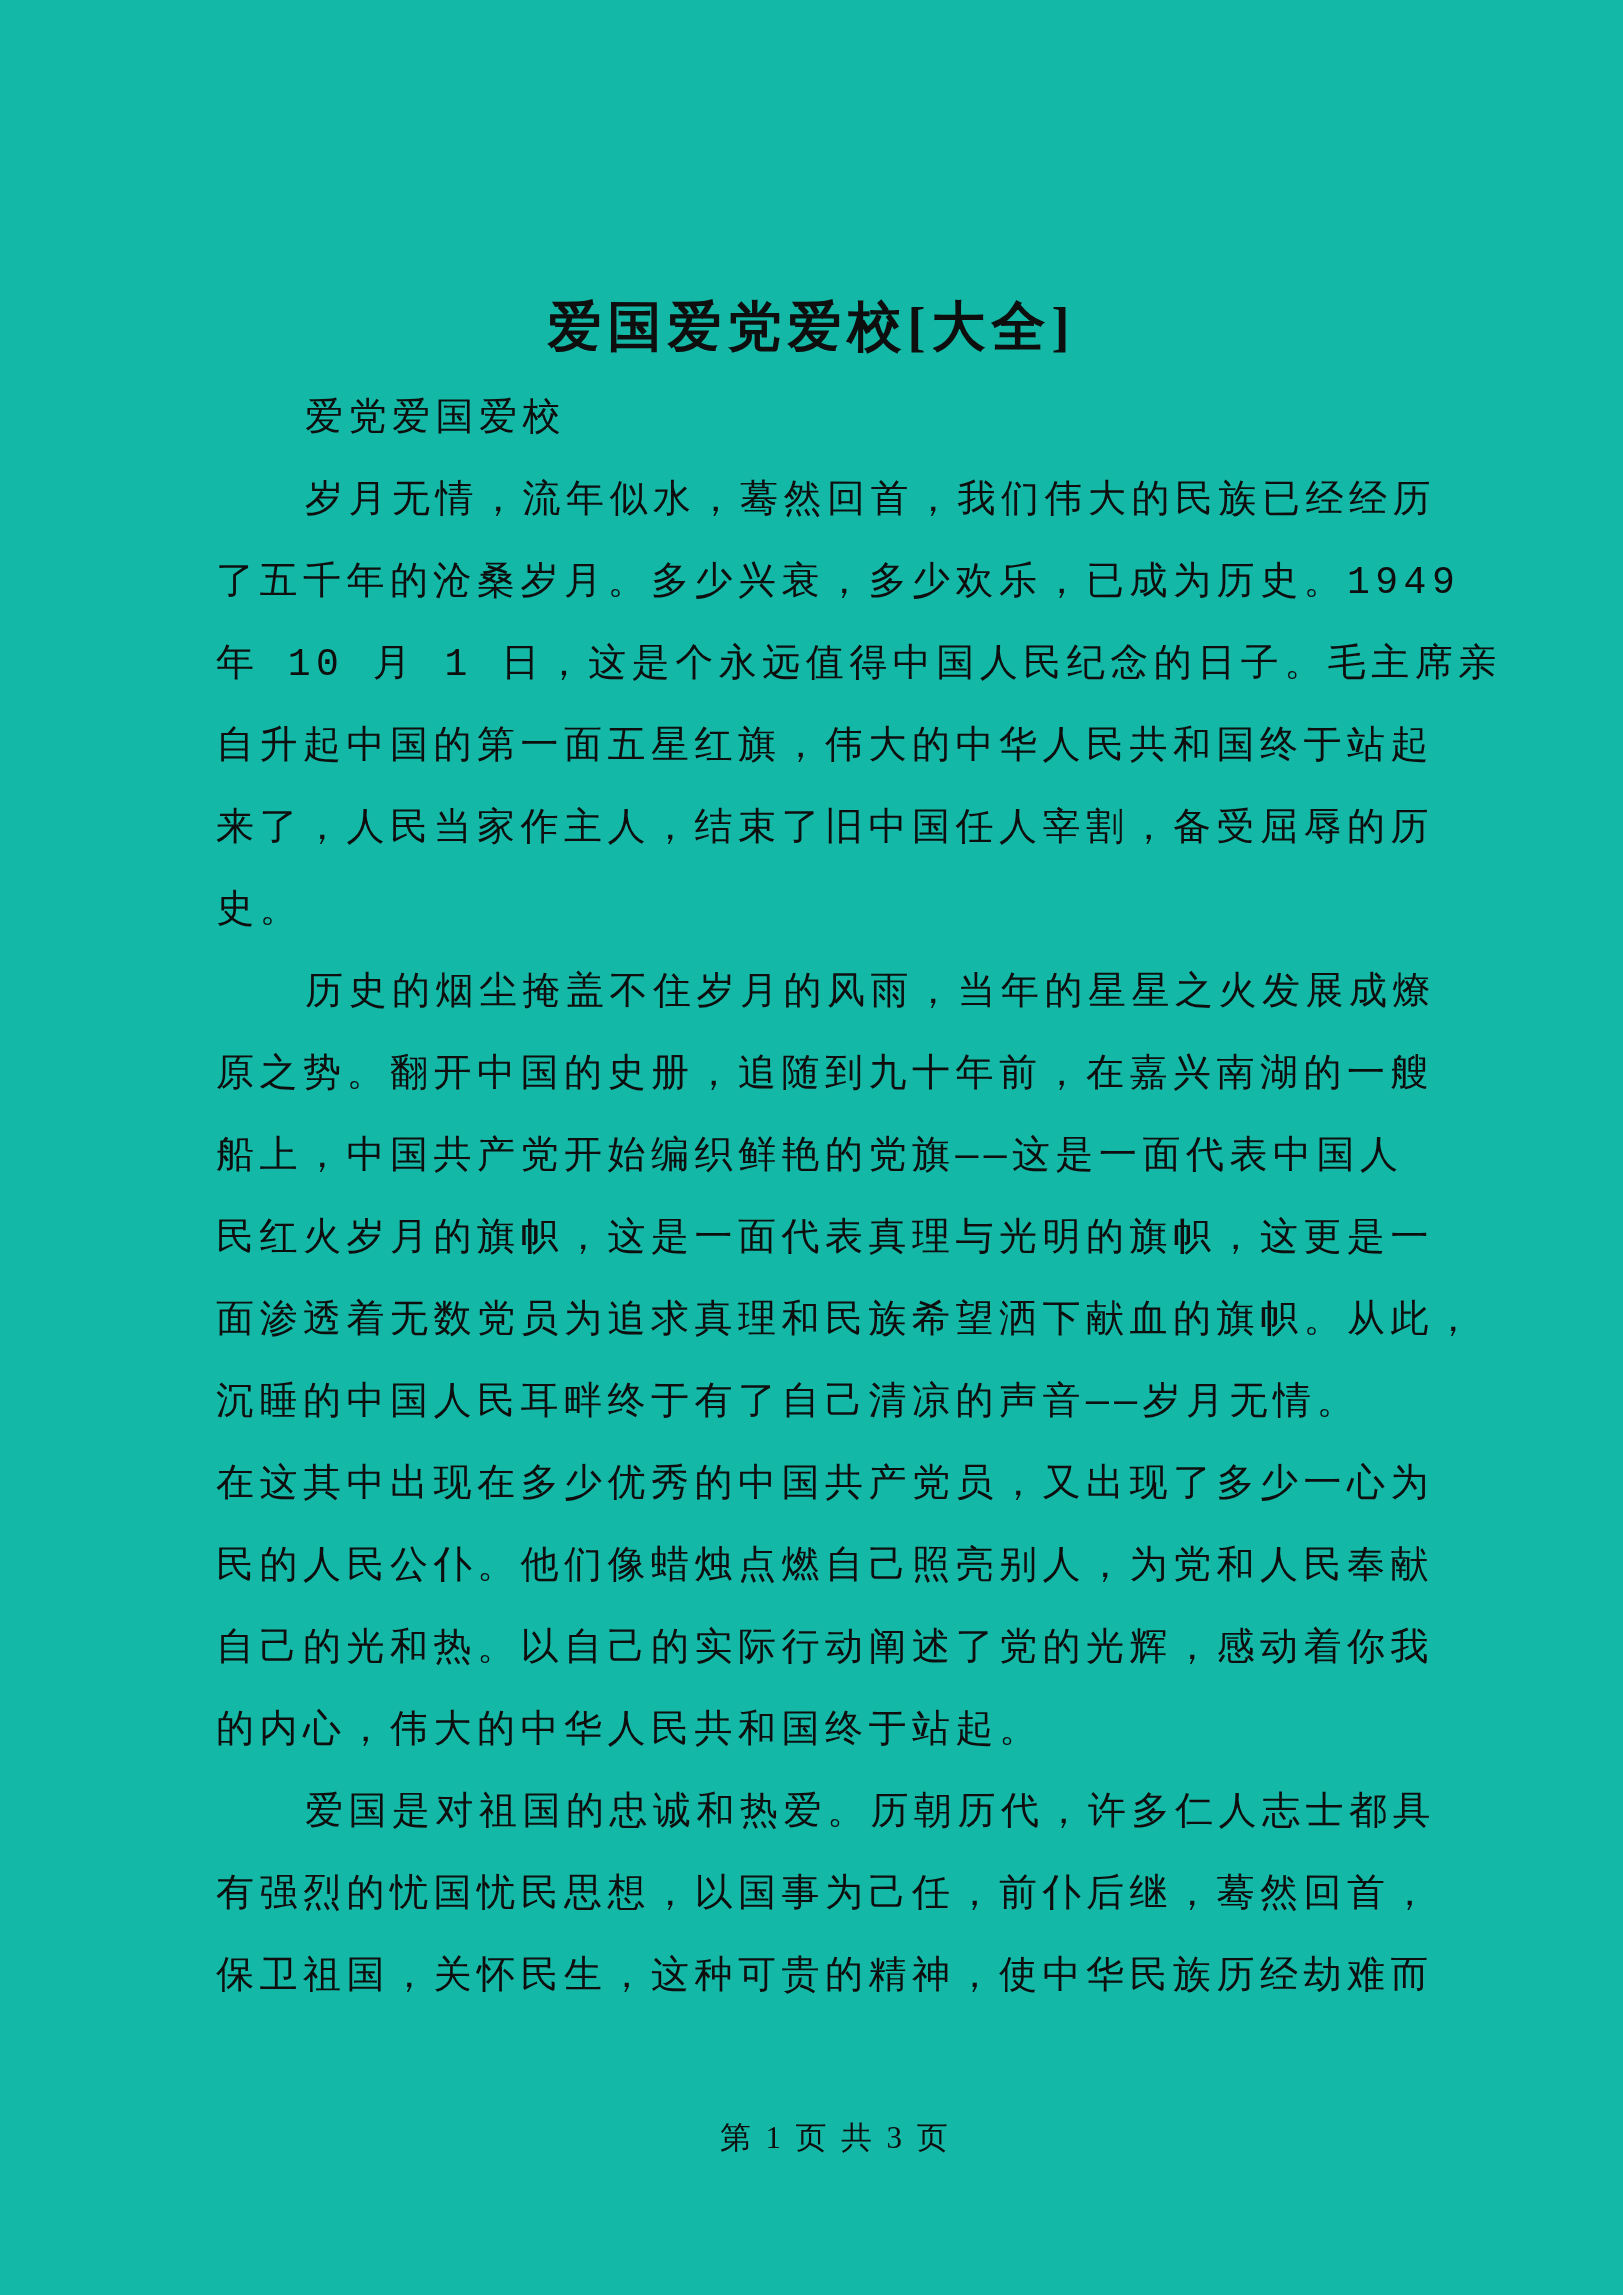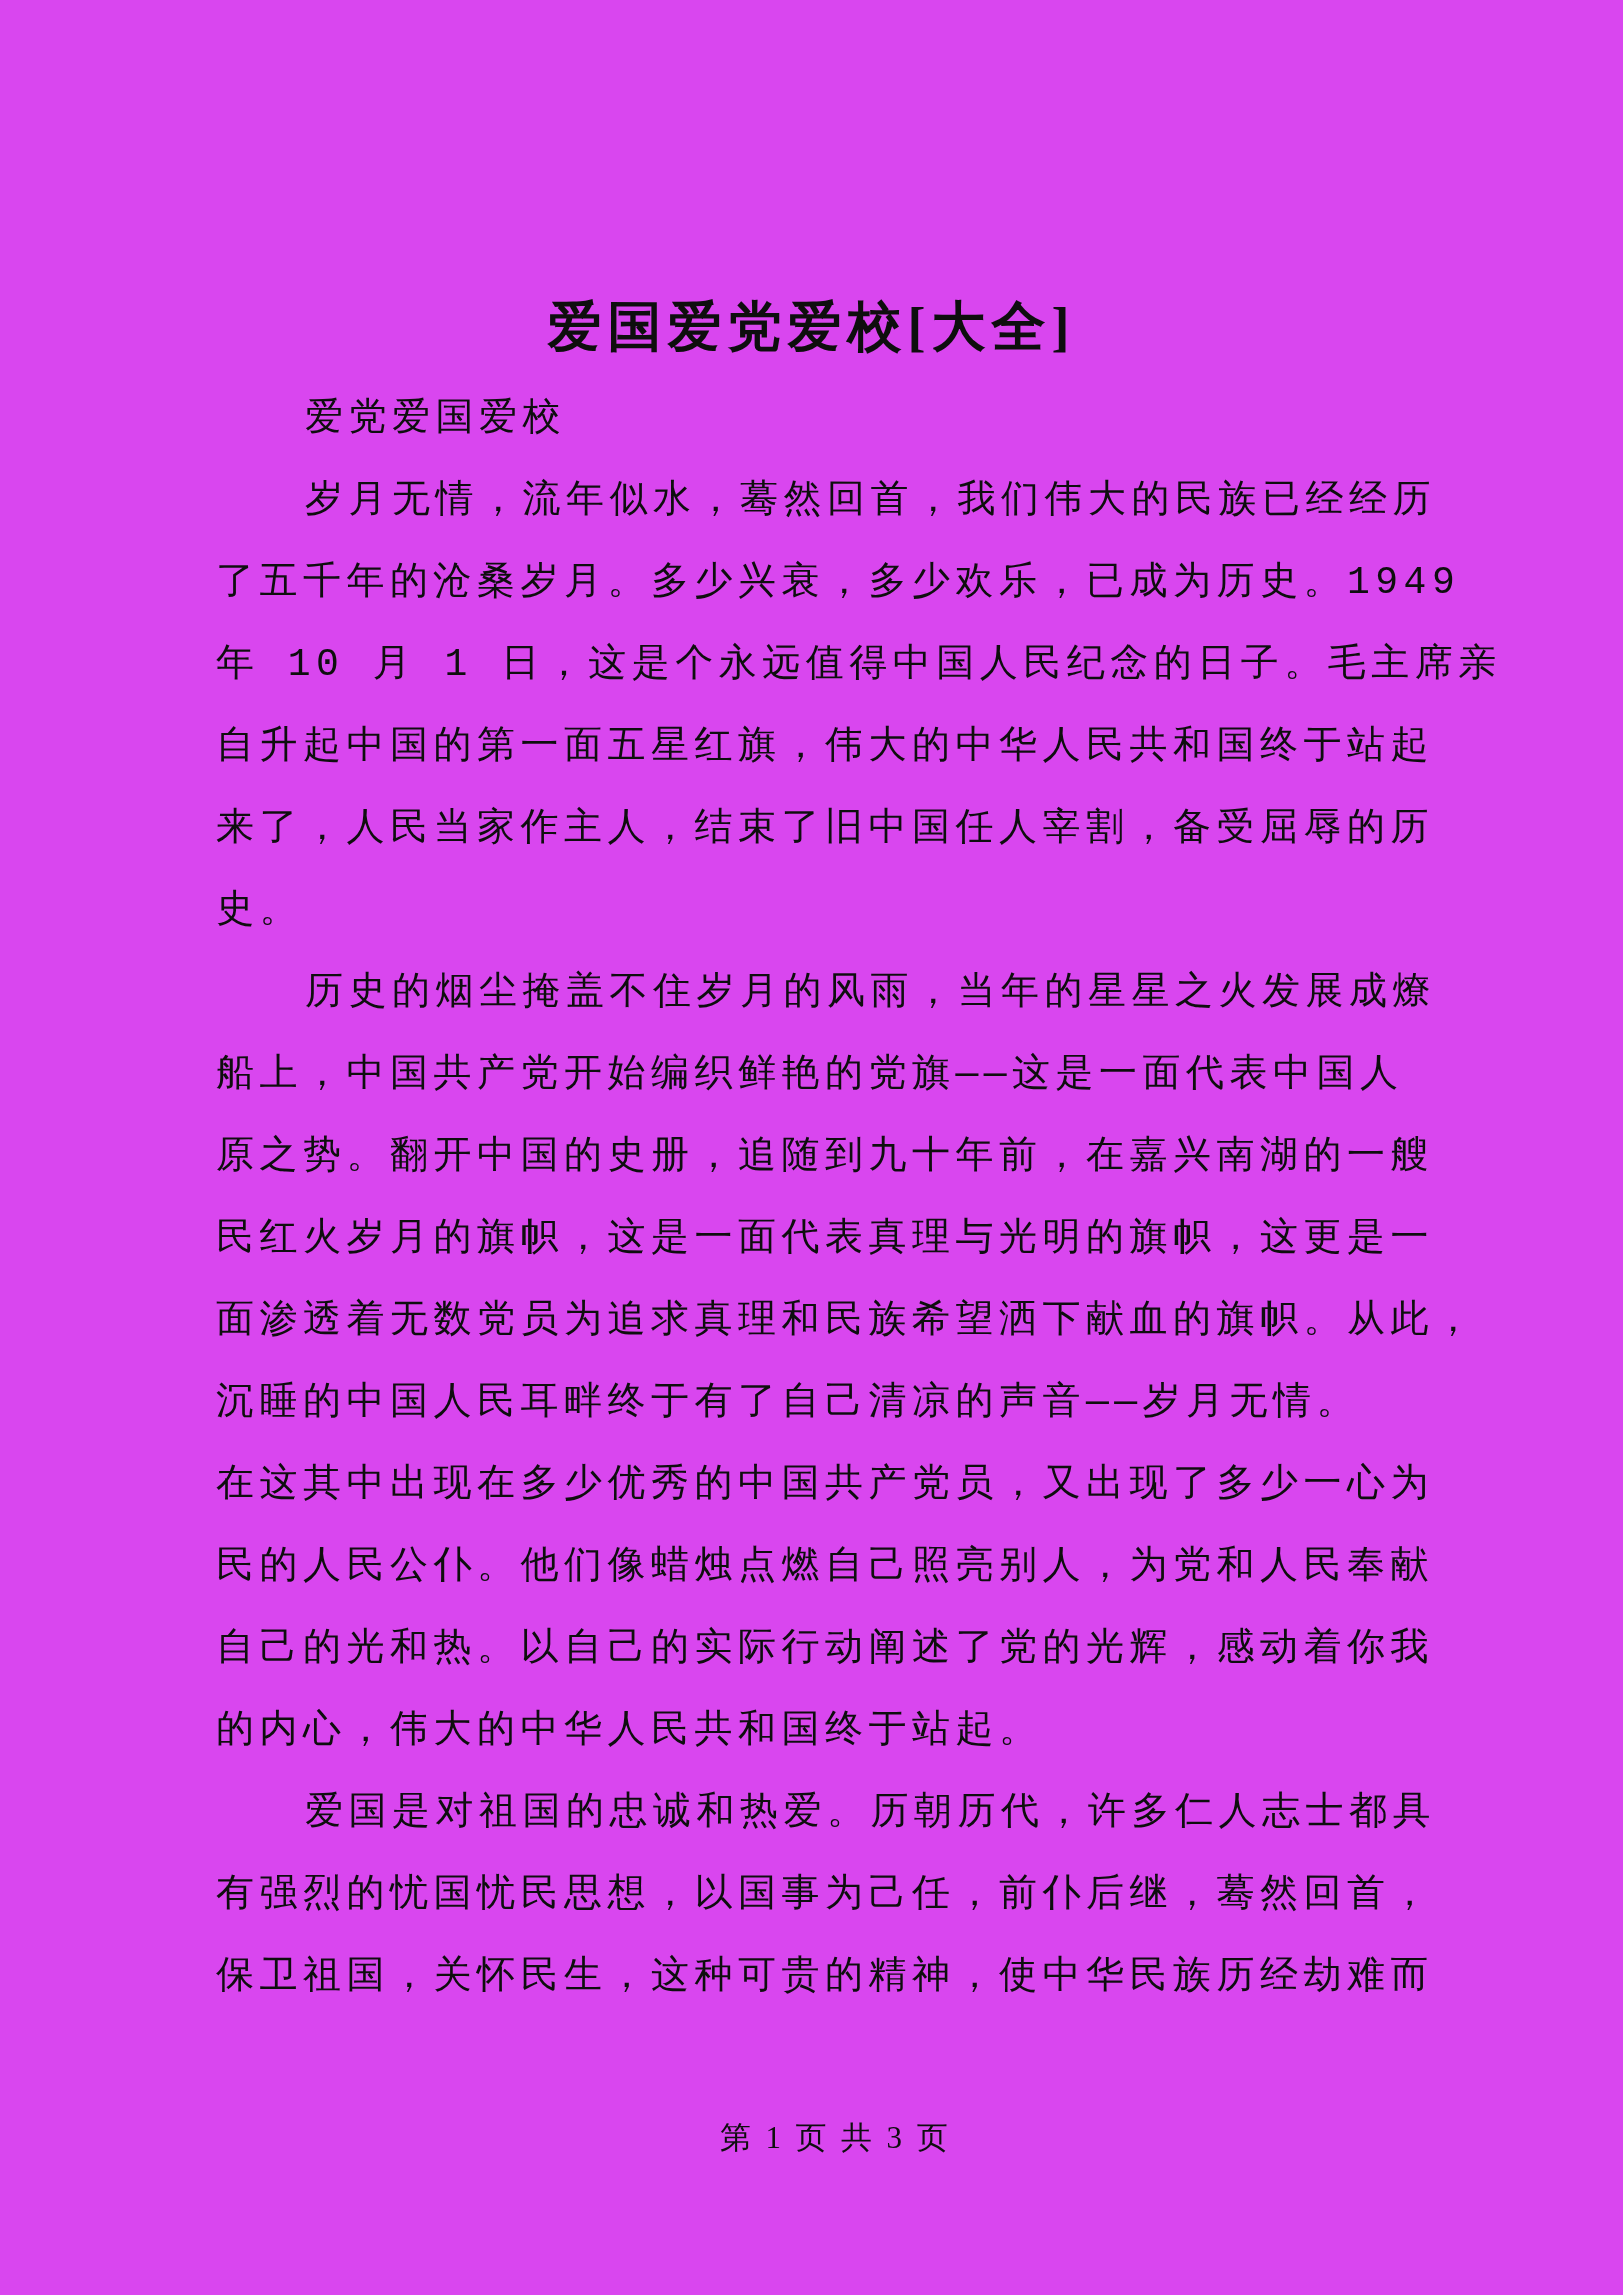--- a/index.html
+++ b/index.html
@@ -4,21 +4,21 @@
 <style>
   html, body {
     margin: 0;
     padding: 0;
     background: #ffffff;
   }
   .page {
     position: relative;
     width: 1623px;
     height: 2295px;
-    background: #d946ef;
+    background: #14b8a6;
     color: #0e0e0e;
     font-family: "Liberation Serif", "DejaVu Serif", serif;
     overflow: hidden;
   }
   .doc-title {
     position: absolute;
     top: 293px;
     left: 0;
     width: 100%;
     text-align: center;
@@ -66,22 +66,22 @@
 
   <div class="doc-body">
       <div class="line indent">爱党爱国爱校</div>
       <div class="line indent">岁月无情，流年似水，蓦然回首，我们伟大的民族已经经历</div>
       <div class="line">了五千年的沧桑岁月。多少兴衰，多少欢乐，已成为历史。1949</div>
       <div class="line">年 10 月 1 日，这是个永远值得中国人民纪念的日子。毛主席亲</div>
       <div class="line">自升起中国的第一面五星红旗，伟大的中华人民共和国终于站起</div>
       <div class="line">来了，人民当家作主人，结束了旧中国任人宰割，备受屈辱的历</div>
       <div class="line">史。</div>
       <div class="line indent">历史的烟尘掩盖不住岁月的风雨，当年的星星之火发展成燎</div>
+      <div class="line">原之势。翻开中国的史册，追随到九十年前，在嘉兴南湖的一艘</div>
       <div class="line">船上，中国共产党开始编织鲜艳的党旗——这是一面代表中国人</div>
-      <div class="line">原之势。翻开中国的史册，追随到九十年前，在嘉兴南湖的一艘</div>
       <div class="line">民红火岁月的旗帜，这是一面代表真理与光明的旗帜，这更是一</div>
       <div class="line">面渗透着无数党员为追求真理和民族希望洒下献血的旗帜。从此，</div>
       <div class="line">沉睡的中国人民耳畔终于有了自己清凉的声音——岁月无情。</div>
       <div class="line">在这其中出现在多少优秀的中国共产党员，又出现了多少一心为</div>
       <div class="line">民的人民公仆。他们像蜡烛点燃自己照亮别人，为党和人民奉献</div>
       <div class="line">自己的光和热。以自己的实际行动阐述了党的光辉，感动着你我</div>
       <div class="line">的内心，伟大的中华人民共和国终于站起。</div>
       <div class="line indent">爱国是对祖国的忠诚和热爱。历朝历代，许多仁人志士都具</div>
       <div class="line">有强烈的忧国忧民思想，以国事为己任，前仆后继，蓦然回首，</div>
       <div class="line">保卫祖国，关怀民生，这种可贵的精神，使中华民族历经劫难而</div>

